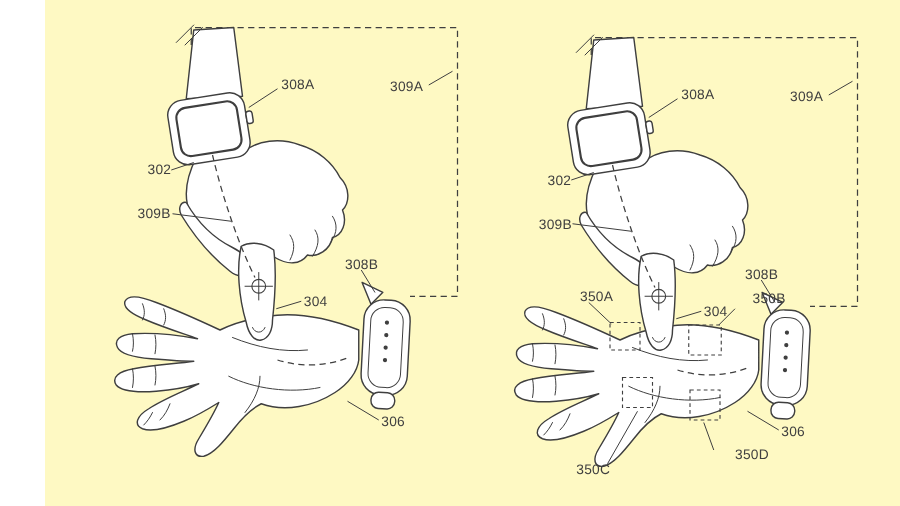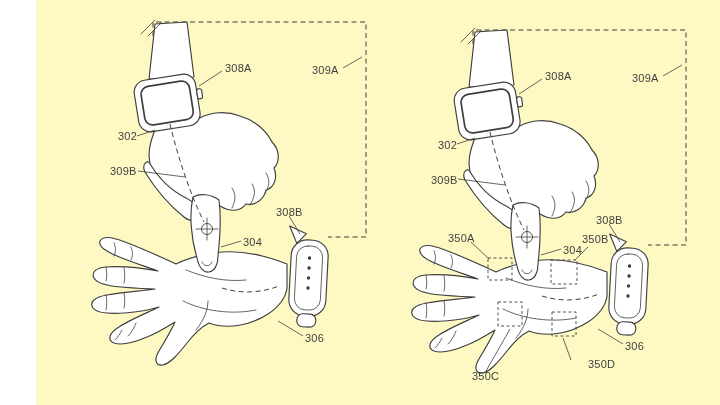--- a/index.html
+++ b/index.html
@@ -137,21 +137,21 @@
   <div class="ref-label" style="left:82px;top:130px">302</div>
   <div class="ref-label" style="left:74px;top:165px">309B</div>
   <div class="ref-label" style="left:207px;top:236px">304</div>
   <div class="ref-label" style="left:240px;top:206px">308B</div>
   <div class="ref-label" style="left:269px;top:332px">306</div>
 
   <div class="ref-label" style="left:509px;top:70px">308A</div>
   <div class="ref-label" style="left:596px;top:72px">309A</div>
   <div class="ref-label" style="left:402px;top:139px">302</div>
   <div class="ref-label" style="left:395px;top:174px">309B</div>
-  <div class="ref-label" style="left:412px;top:232px">350A</div>
+  <div class="ref-label" style="left:428px;top:232px">350A</div>
   <div class="ref-label" style="left:527px;top:244px">304</div>
-  <div class="ref-label" style="left:546px;top:233px">350B</div>
+  <div class="ref-label" style="left:566px;top:233px">350B</div>
   <div class="ref-label" style="left:560px;top:214px">308B</div>
   <div class="ref-label" style="left:589px;top:340px">306</div>
-  <div class="ref-label" style="left:436px;top:370px">350C</div>
+  <div class="ref-label" style="left:425px;top:370px">350C</div>
   <div class="ref-label" style="left:552px;top:358px">350D</div>
 
 </div>
 
 </body></html>

